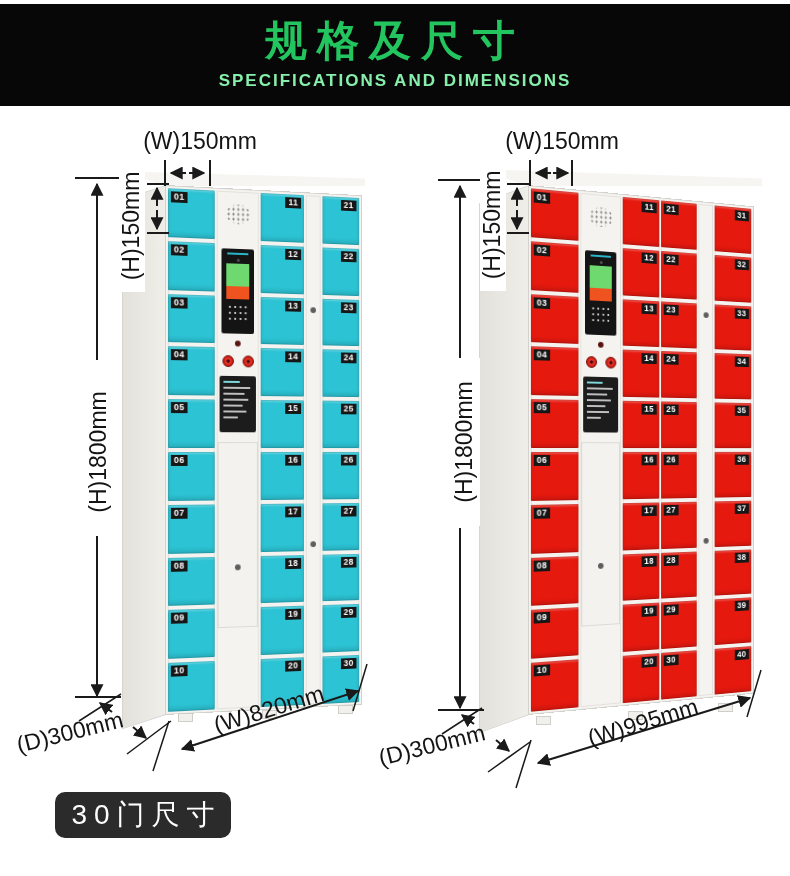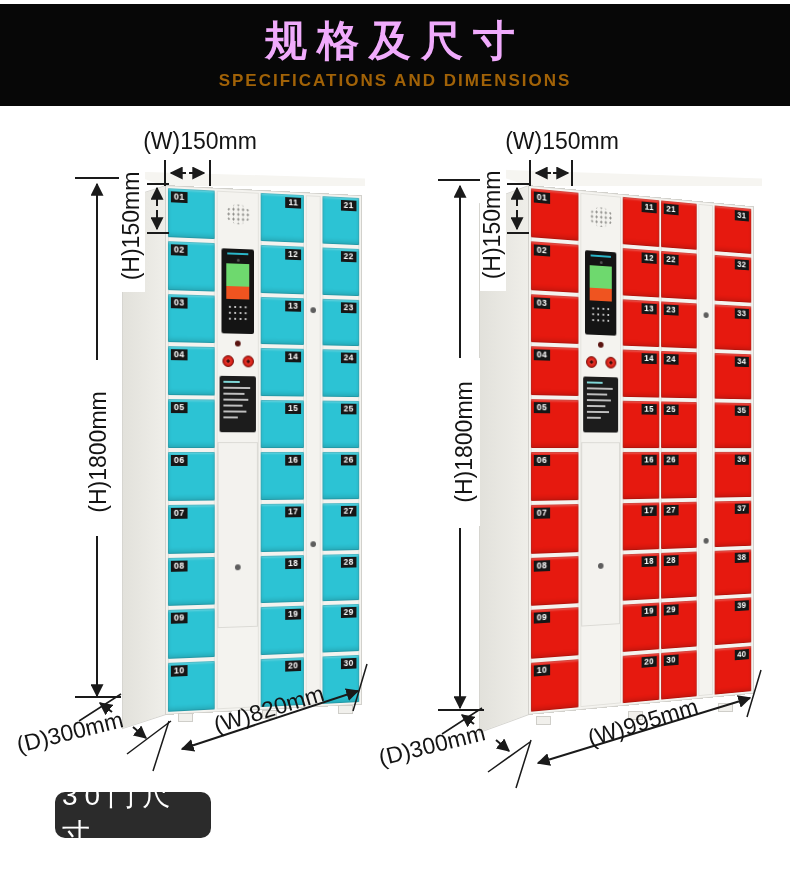--- a/index.html
+++ b/index.html
@@ -1,22 +1,22 @@
 <!DOCTYPE html>
 <html><head>
 <meta charset="utf-8">
 <style>
   html,body{margin:0;padding:0;background:#fff;}
   .page{position:relative;width:790px;height:876px;background:#fff;overflow:hidden;
         font-family:"Liberation Sans","DejaVu Sans",sans-serif;}
   
   .hdr{position:absolute;left:0;top:4px;width:790px;height:102px;background:#070707;
        display:flex;flex-direction:column;align-items:center;justify-content:center;}
-  .hdr h1{margin:0;color:#f0abfc;font-size:42px;font-weight:bold;letter-spacing:10px;line-height:1.05;}
-  .hdr .sub{margin-top:8px;color:#a16207;font-size:17px;font-weight:bold;letter-spacing:2px;}
+  .hdr h1{margin:0;color:#22c55e;font-size:42px;font-weight:bold;letter-spacing:10px;line-height:1.05;}
+  .hdr .sub{margin-top:8px;color:#86efac;font-size:17px;font-weight:bold;letter-spacing:2px;}
   
   .side{position:absolute;background:linear-gradient(90deg,#e2e1db,#efeee9);border:1px solid #d6d5d0;box-sizing:border-box;}
   .topface{position:absolute;background:#f6f5f1;}
   .front{position:absolute;background:#f4f3ef;border:1px solid #d2d1cc;box-sizing:border-box;
          display:flex;gap:2px;padding:2px;}
   .col{box-shadow:inset 0 0 0 1px #e2e1dc;background:#f4f3ef;box-sizing:border-box;position:relative;}
   .col.doors{display:flex;flex-direction:column;gap:4px;}
   .door{position:relative;flex:1;border-radius:1px;
         box-shadow:inset 0 0 0 1px rgba(0,0,0,.10), inset 0 -3px 4px rgba(0,0,0,.14), inset 0 2px 2px rgba(255,255,255,.25);}
   .badge{position:absolute;top:3px;background:#161616;color:#fff;font-size:9px;font-weight:bold;
@@ -432,17 +432,17 @@
   <div class="dim-label rot90" style="left:16px;top:438px;width:168px;height:28px;">(H)1800mm</div>
   <div class="dim-label" style="left:8px;top:720px;width:124px;transform:rotate(-14deg);background:transparent;">(D)300mm</div>
   <div class="dim-label" style="left:193px;top:697px;width:152px;transform:rotate(-17deg);background:transparent;">(W)820mm</div>
 
   <div class="dim-label" style="left:495px;top:129px;width:134px;">(W)150mm</div>
   <div class="dim-label rot90" style="left:427px;top:212px;width:132px;height:26px;">(H)150mm</div>
   <div class="dim-label rot90" style="left:382px;top:428px;width:168px;height:28px;">(H)1800mm</div>
   <div class="dim-label" style="left:370px;top:733px;width:124px;transform:rotate(-14deg);background:transparent;">(D)300mm</div>
   <div class="dim-label" style="left:563px;top:710px;width:160px;transform:rotate(-17deg);background:transparent;">(W)995mm</div>
 
-  <div class="pill" style="left:55px;top:792px;width:156px;">
+  <div class="pill" style="left:55px;top:792px;width:176px;">
     <span>30门尺寸</span>
   </div>
 
 </div>
 
 </body></html>

